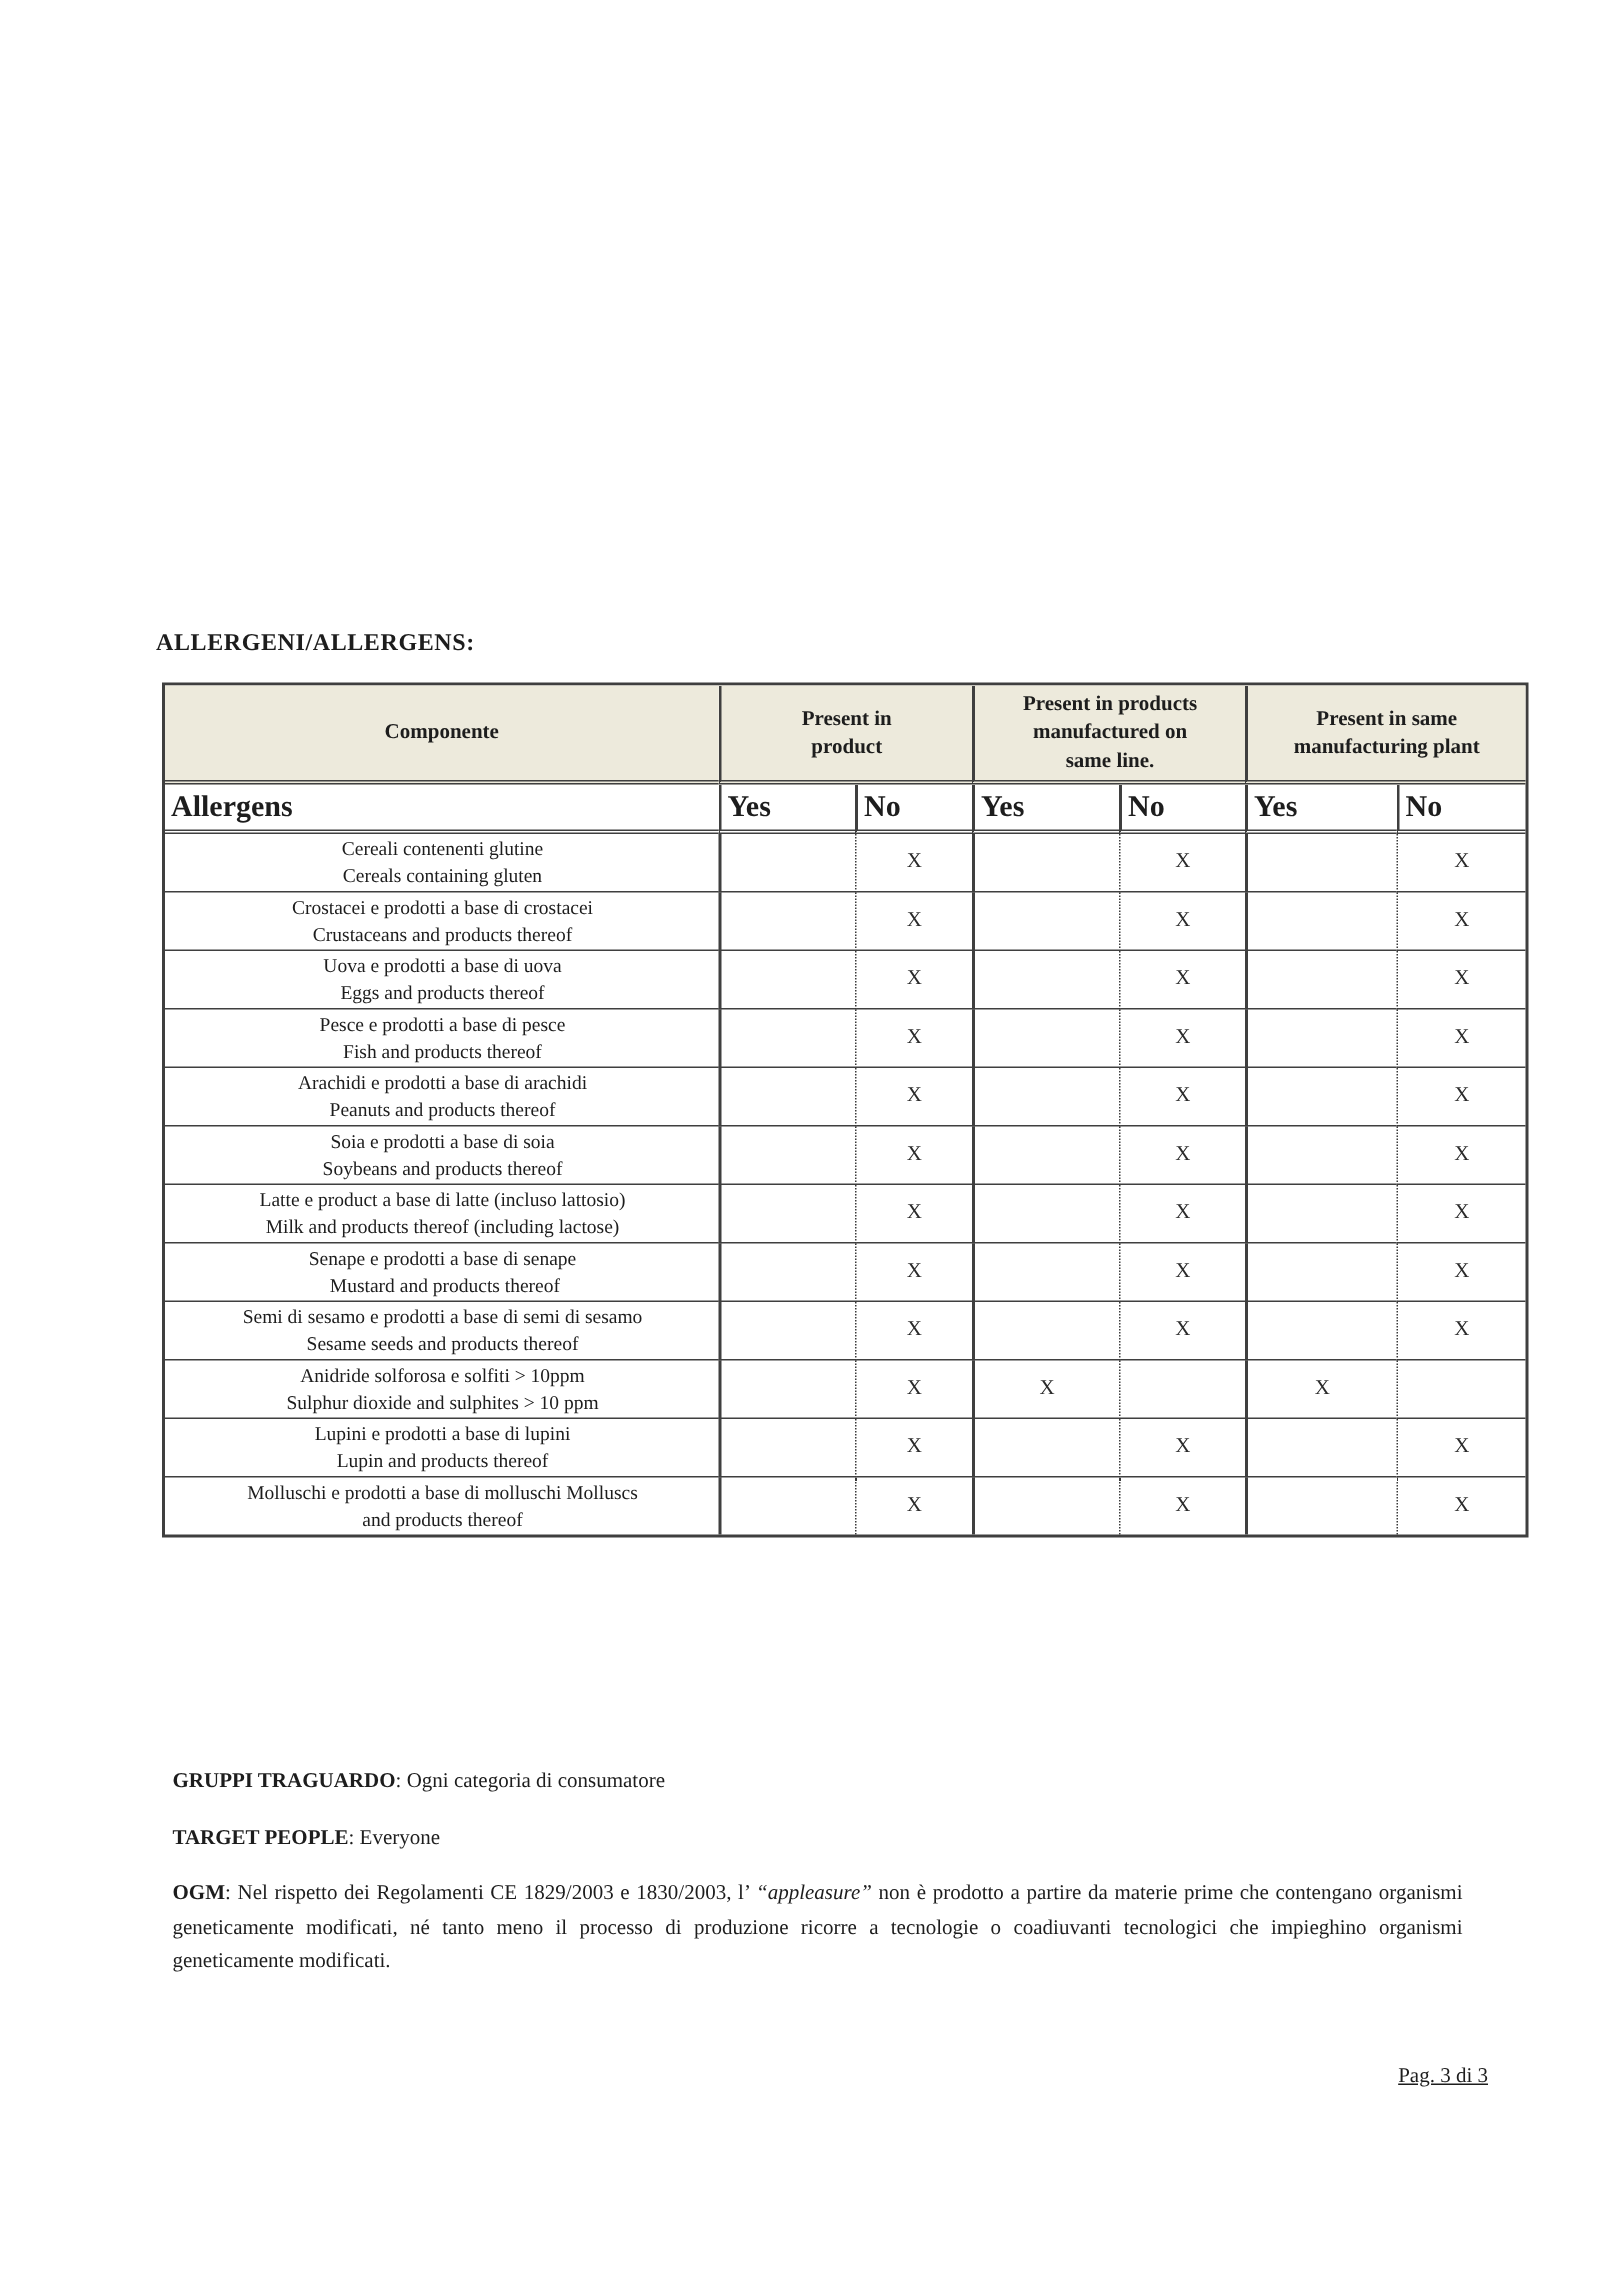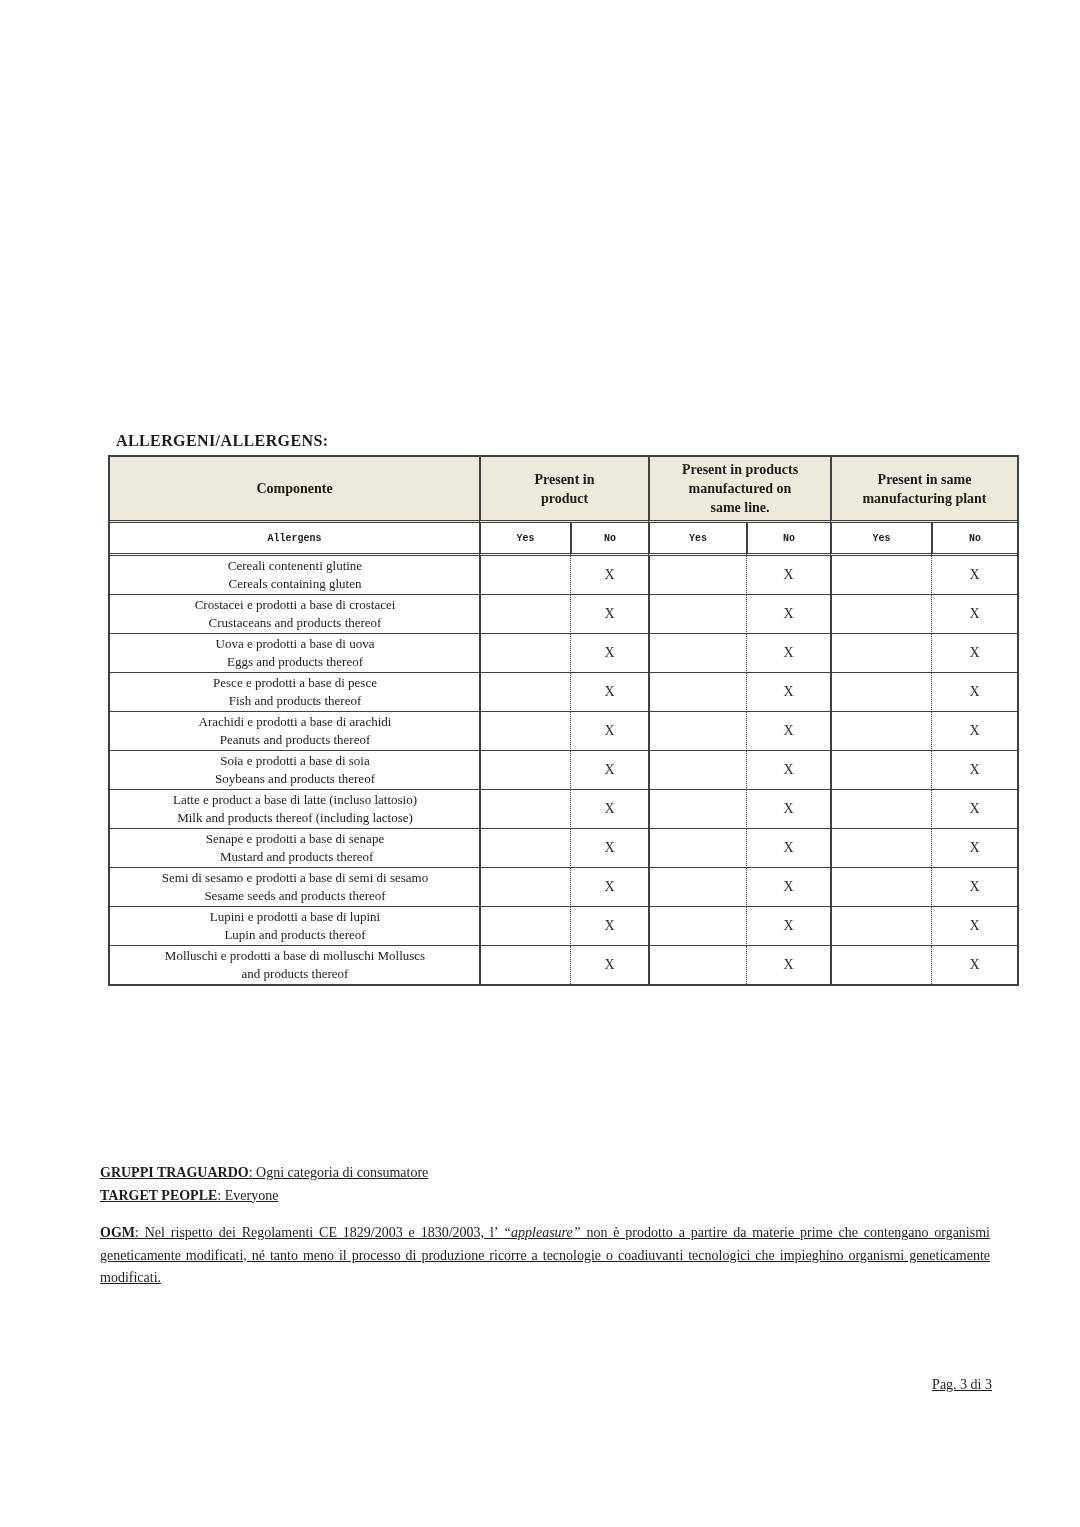--- a/index.html
+++ b/index.html
@@ -9,21 +9,21 @@
     height: 1527px;
     background: #ffffff;
     font-family: "Liberation Serif", "DejaVu Serif", serif;
     color: var(--text-color, #1d1d1d);
     overflow: hidden;
   }
   .doc-title {
     position: absolute;
     left: 100px;
     top: 416px;
-    margin: 16px;
+    margin: 4px;
     font-size: 16px;
     font-weight: bold;
     letter-spacing: 0.4px;
   }
   table.allergen-table {
     position: absolute;
     left: 108px;
     top: 455px;
     border-collapse: separate;
     border-spacing: 0;
@@ -38,27 +38,26 @@
     line-height: 19px;
     text-align: center;
     vertical-align: middle;
     height: 59px;
     padding: 2px 4px;
     border-bottom: 3px double var(--border-color, #3f3f3f);
     white-space: pre-line;
   }
   .yn-head {
     font-weight: bold;
-    font-size: 10px;
-    text-align: center;
+    font-size: 20px;
+    text-align: left;
     vertical-align: middle;
     height: 28px;
     padding: 1px 4px;
     border-bottom: 3px double var(--border-color, #3f3f3f);
-    font-family: Liberation Mono, monospace;
   }
   .name-cell {
     font-size: 13px;
     line-height: 17.5px;
     padding: 1px 8px 2px 9px;
     vertical-align: top;
     white-space: pre-line;
     text-align: center;
   }
   .mark-cell {
@@ -74,21 +73,21 @@
   .sep-solid  { border-left: 1.5px solid var(--border-color, #3f3f3f); }
   .sep-dash   { border-left: 1.6px dotted #3a3a3a; }
   .text-block {
     position: absolute;
     left: 100px;
     top: 1162px;
     width: 890px;
     font-size: 14px;
     line-height: 22.5px;
   }
-  .text-block p { margin: 0; text-decoration: underline; }
+  .text-block p { margin: 15px; }
   .gap-above { margin-top: 15px !important; }
   .justify { text-align: justify; }
   .page-footer {
     position: absolute;
     top: 1377px;
     right: 88px;
     font-size: 14px;
     text-decoration: underline;
   }
 </style>
@@ -206,20 +205,29 @@
         <tr>
           <td class="name-cell"><div>Semi di sesamo e prodotti a base di semi di sesamo</div><div>Sesame seeds and products thereof</div></td>
           <td class="mark-cell sep-strong"></td>
           <td class="mark-cell sep-dash">X</td>
           <td class="mark-cell sep-strong"></td>
           <td class="mark-cell sep-dash">X</td>
           <td class="mark-cell sep-strong"></td>
           <td class="mark-cell sep-dash">X</td>
         </tr>
         <tr>
+          <td class="name-cell"><div>Anidride solforosa e solfiti &gt; 10ppm</div><div>Sulphur dioxide and sulphites &gt; 10 ppm</div></td>
+          <td class="mark-cell sep-strong"></td>
+          <td class="mark-cell sep-dash">X</td>
+          <td class="mark-cell sep-strong">X</td>
+          <td class="mark-cell sep-dash"></td>
+          <td class="mark-cell sep-strong">X</td>
+          <td class="mark-cell sep-dash"></td>
+        </tr>
+        <tr>
           <td class="name-cell"><div>Lupini e prodotti a base di lupini</div><div>Lupin and products thereof</div></td>
           <td class="mark-cell sep-strong"></td>
           <td class="mark-cell sep-dash">X</td>
           <td class="mark-cell sep-strong"></td>
           <td class="mark-cell sep-dash">X</td>
           <td class="mark-cell sep-strong"></td>
           <td class="mark-cell sep-dash">X</td>
         </tr>
         <tr>
           <td class="name-cell"><div>Molluschi e prodotti a base di molluschi Molluscs</div><div>and products thereof</div></td>

